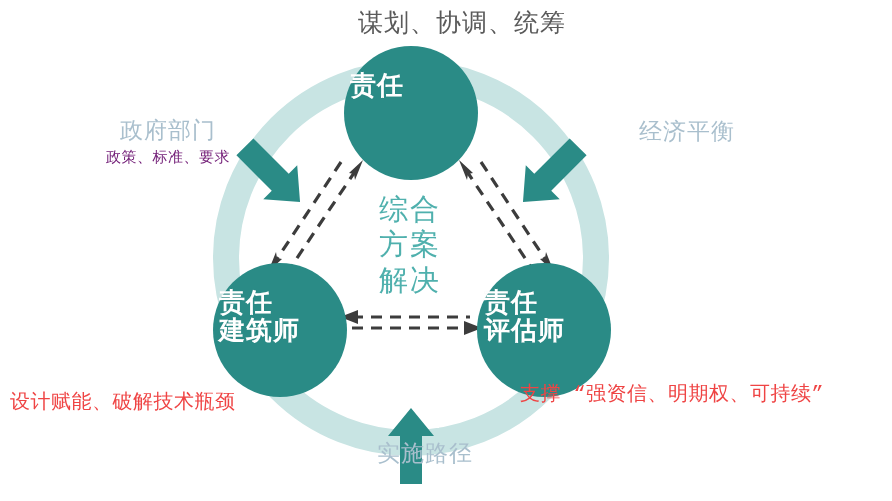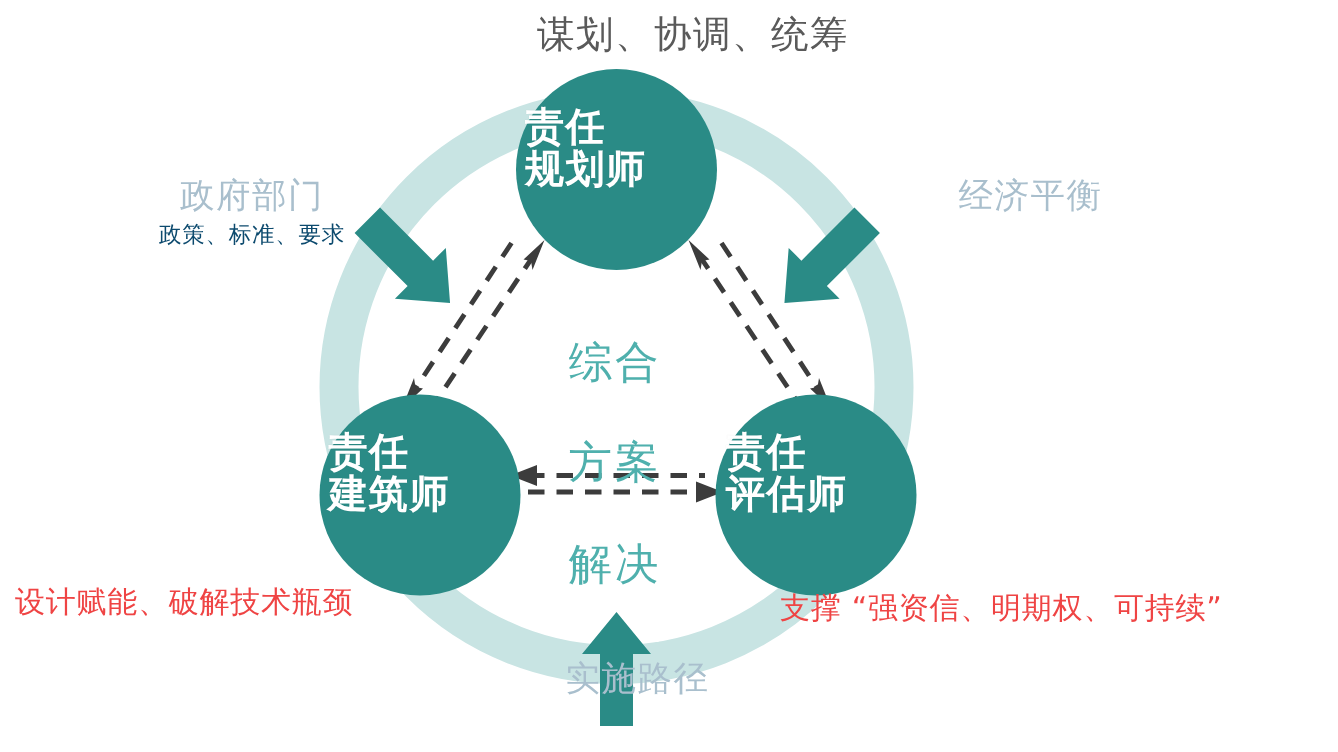--- a/index.html
+++ b/index.html
@@ -21,50 +21,50 @@
     left:0;right:0;top:6px;text-align:center;
     font-size:25px;color:#5a5a5a;letter-spacing:1px;
   }
 
   
   .grp{position:absolute;text-align:center;}
   .grp .grp-title{
     font-size:23px;color:#a9bfcd;letter-spacing:1px;line-height:1.15;
   }
   .grp .grp-sub{
-    font-size:15px;color:#0c4a6e;letter-spacing:0.5px;margin-top:4px;line-height:1.2;
+    font-size:15px;color:#701a75;letter-spacing:0.5px;margin-top:4px;line-height:1.2;
   }
 
   #grp-gov{left:58px;top:118px;width:220px;font-family:Liberation Serif, serif;}
   #grp-owner{left:568px;top:118px;width:238px;}
   #grp-resident{left:300px;top:440px;width:250px;}
 
   
   .bottom-cap{font-size:20px;color:#ef4444;letter-spacing:0.5px;}
   #cap-arch{left:10px;top:388px;}
-  #cap-eval{left:520px;top:392px;}
+  #cap-eval{left:520px;top:380px;font-family:Liberation Mono, monospace;}
 
   
   .node-label{
     position:absolute;color:#ffffff;
     font-weight:bold;font-size:26px;line-height:1.08;letter-spacing:1px;
     text-shadow:0 0 1px rgba(0,0,0,0.08);
   }
   .node-label span{display:block;}
   #lbl-planner{left:350px;top:71px;width:120px;}
   #lbl-architect{left:219px;top:288px;width:120px;}
   #lbl-evaluator{left:484px;top:288px;width:120px;}
 
   
   #center-text{
     left:355px;top:192px;width:110px;
     text-align:center;color:#4fb0ad;
     font-size:29px;line-height:1.22;letter-spacing:2px;
   }
-  #center-text span{display:block;margin-top:32px;}
+  #center-text span{display:block;}
 </style>
 </head>
 <body>
 
 <div id="stage">
 
   <svg class="diagram" viewBox="0 0 892 501">
     <defs>
 
       <mask id="ringGaps">
@@ -127,21 +127,20 @@
 
     <circle cx="411" cy="113" r="67" fill="#2a8b86"></circle>
     <circle cx="280" cy="330" r="67" fill="#2a8b86"></circle>
     <circle cx="544" cy="330" r="67" fill="#2a8b86"></circle>
   </svg>
 
   <div class="txt top-caption">谋划、协调、统筹</div>
 
   <div class="node-label" id="lbl-planner">
     <span>责任</span>
-    <span>规划师</span>
   </div>
   <div class="node-label" id="lbl-architect">
     <span>责任</span>
     <span>建筑师</span>
   </div>
   <div class="node-label" id="lbl-evaluator">
     <span>责任</span>
     <span>评估师</span>
   </div>
 

